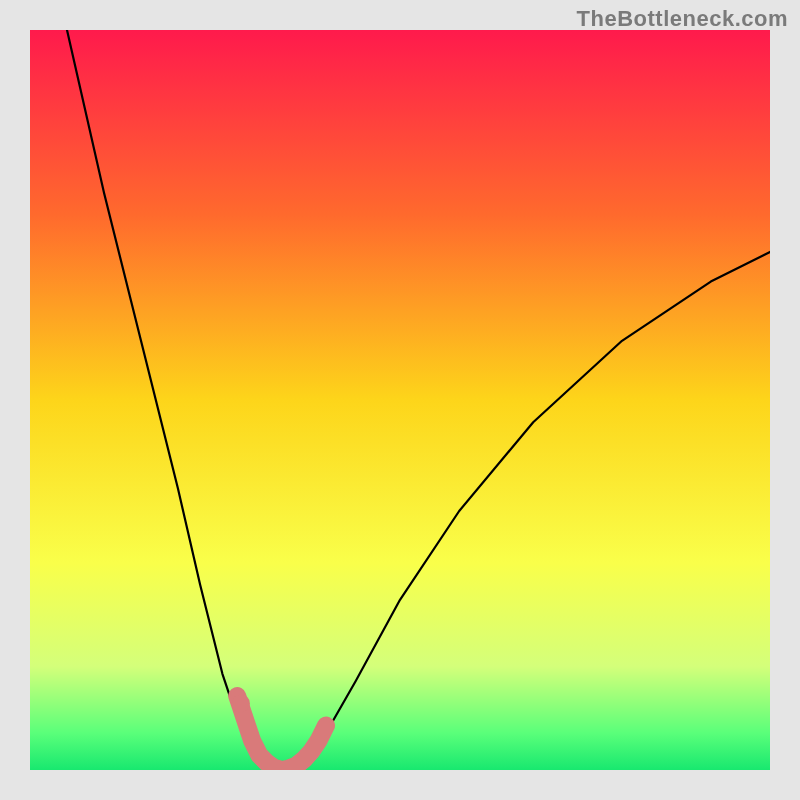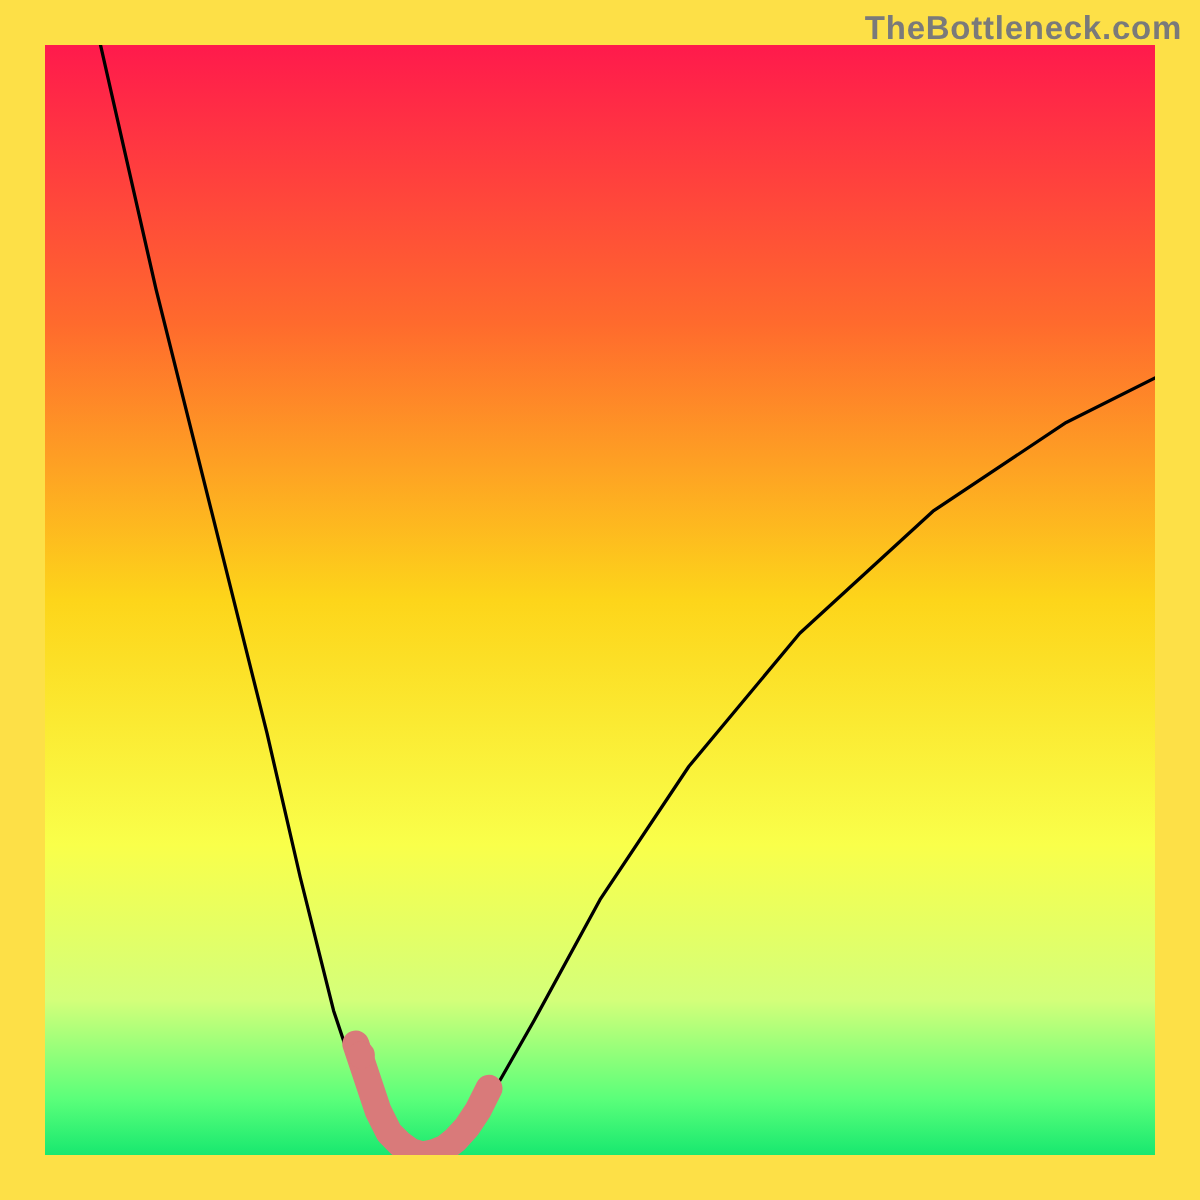--- a/index.html
+++ b/index.html
@@ -9,21 +9,21 @@
     height: 800px;
     background: #000;
     font-family: Arial, Helvetica, sans-serif;
     overflow: hidden;
   }
   .frame {
     position: absolute;
     top: 0; left: 0;
     width: 800px;
     height: 800px;
-    background: #fde047;
+    background: #e5e5e5;
   }
   .watermark {
     position: absolute;
     top: 6px;
     right: 12px;
     color: #7a7a7a;
     font-size: 22px;
     font-weight: 600;
     letter-spacing: 0.5px;
     z-index: 10;

